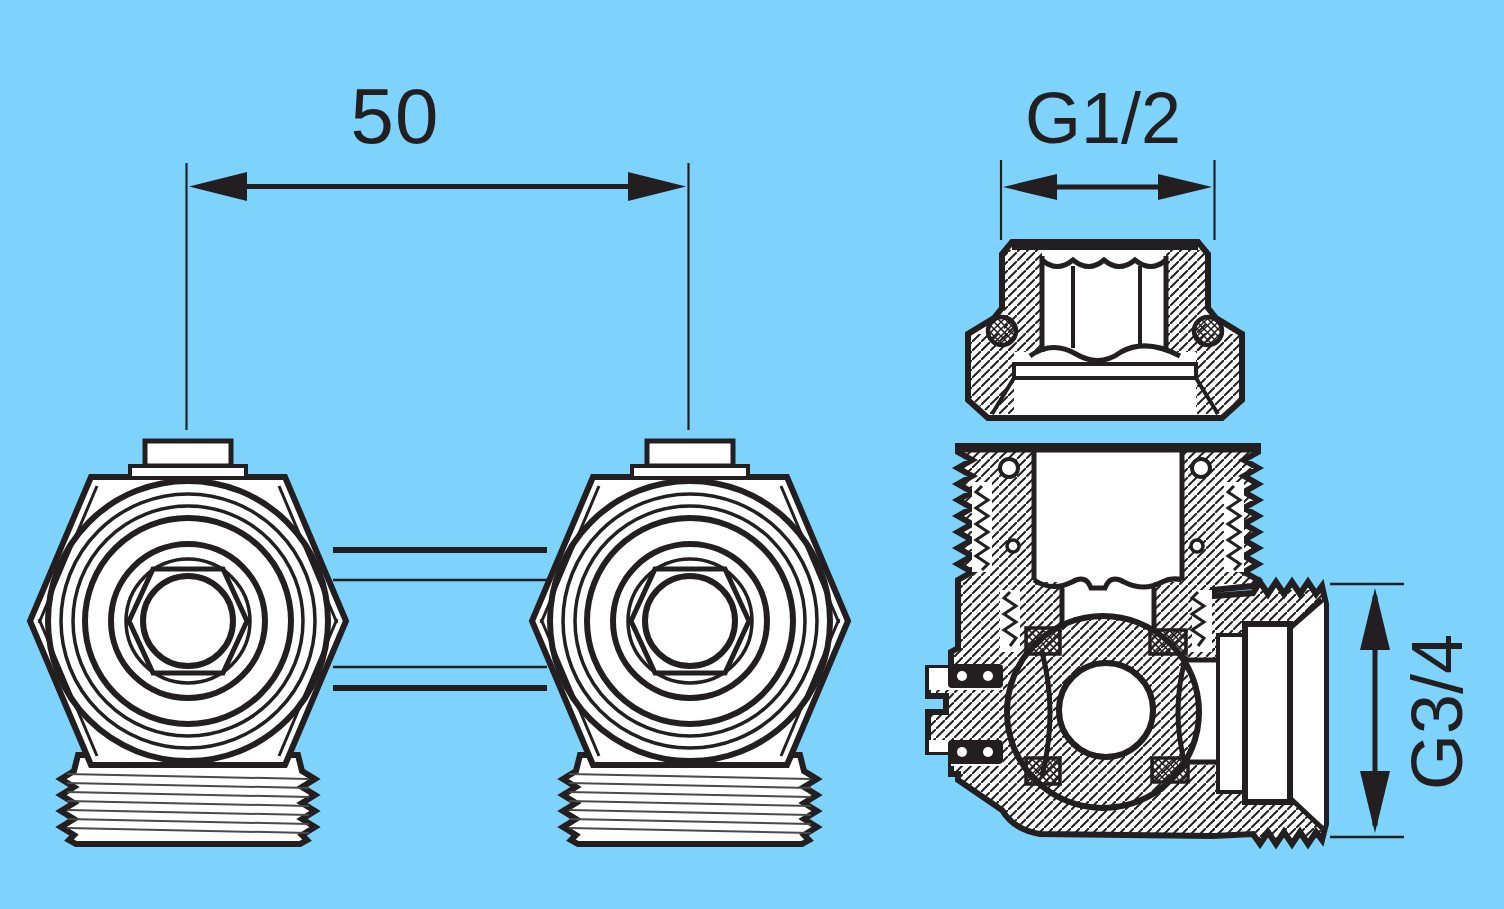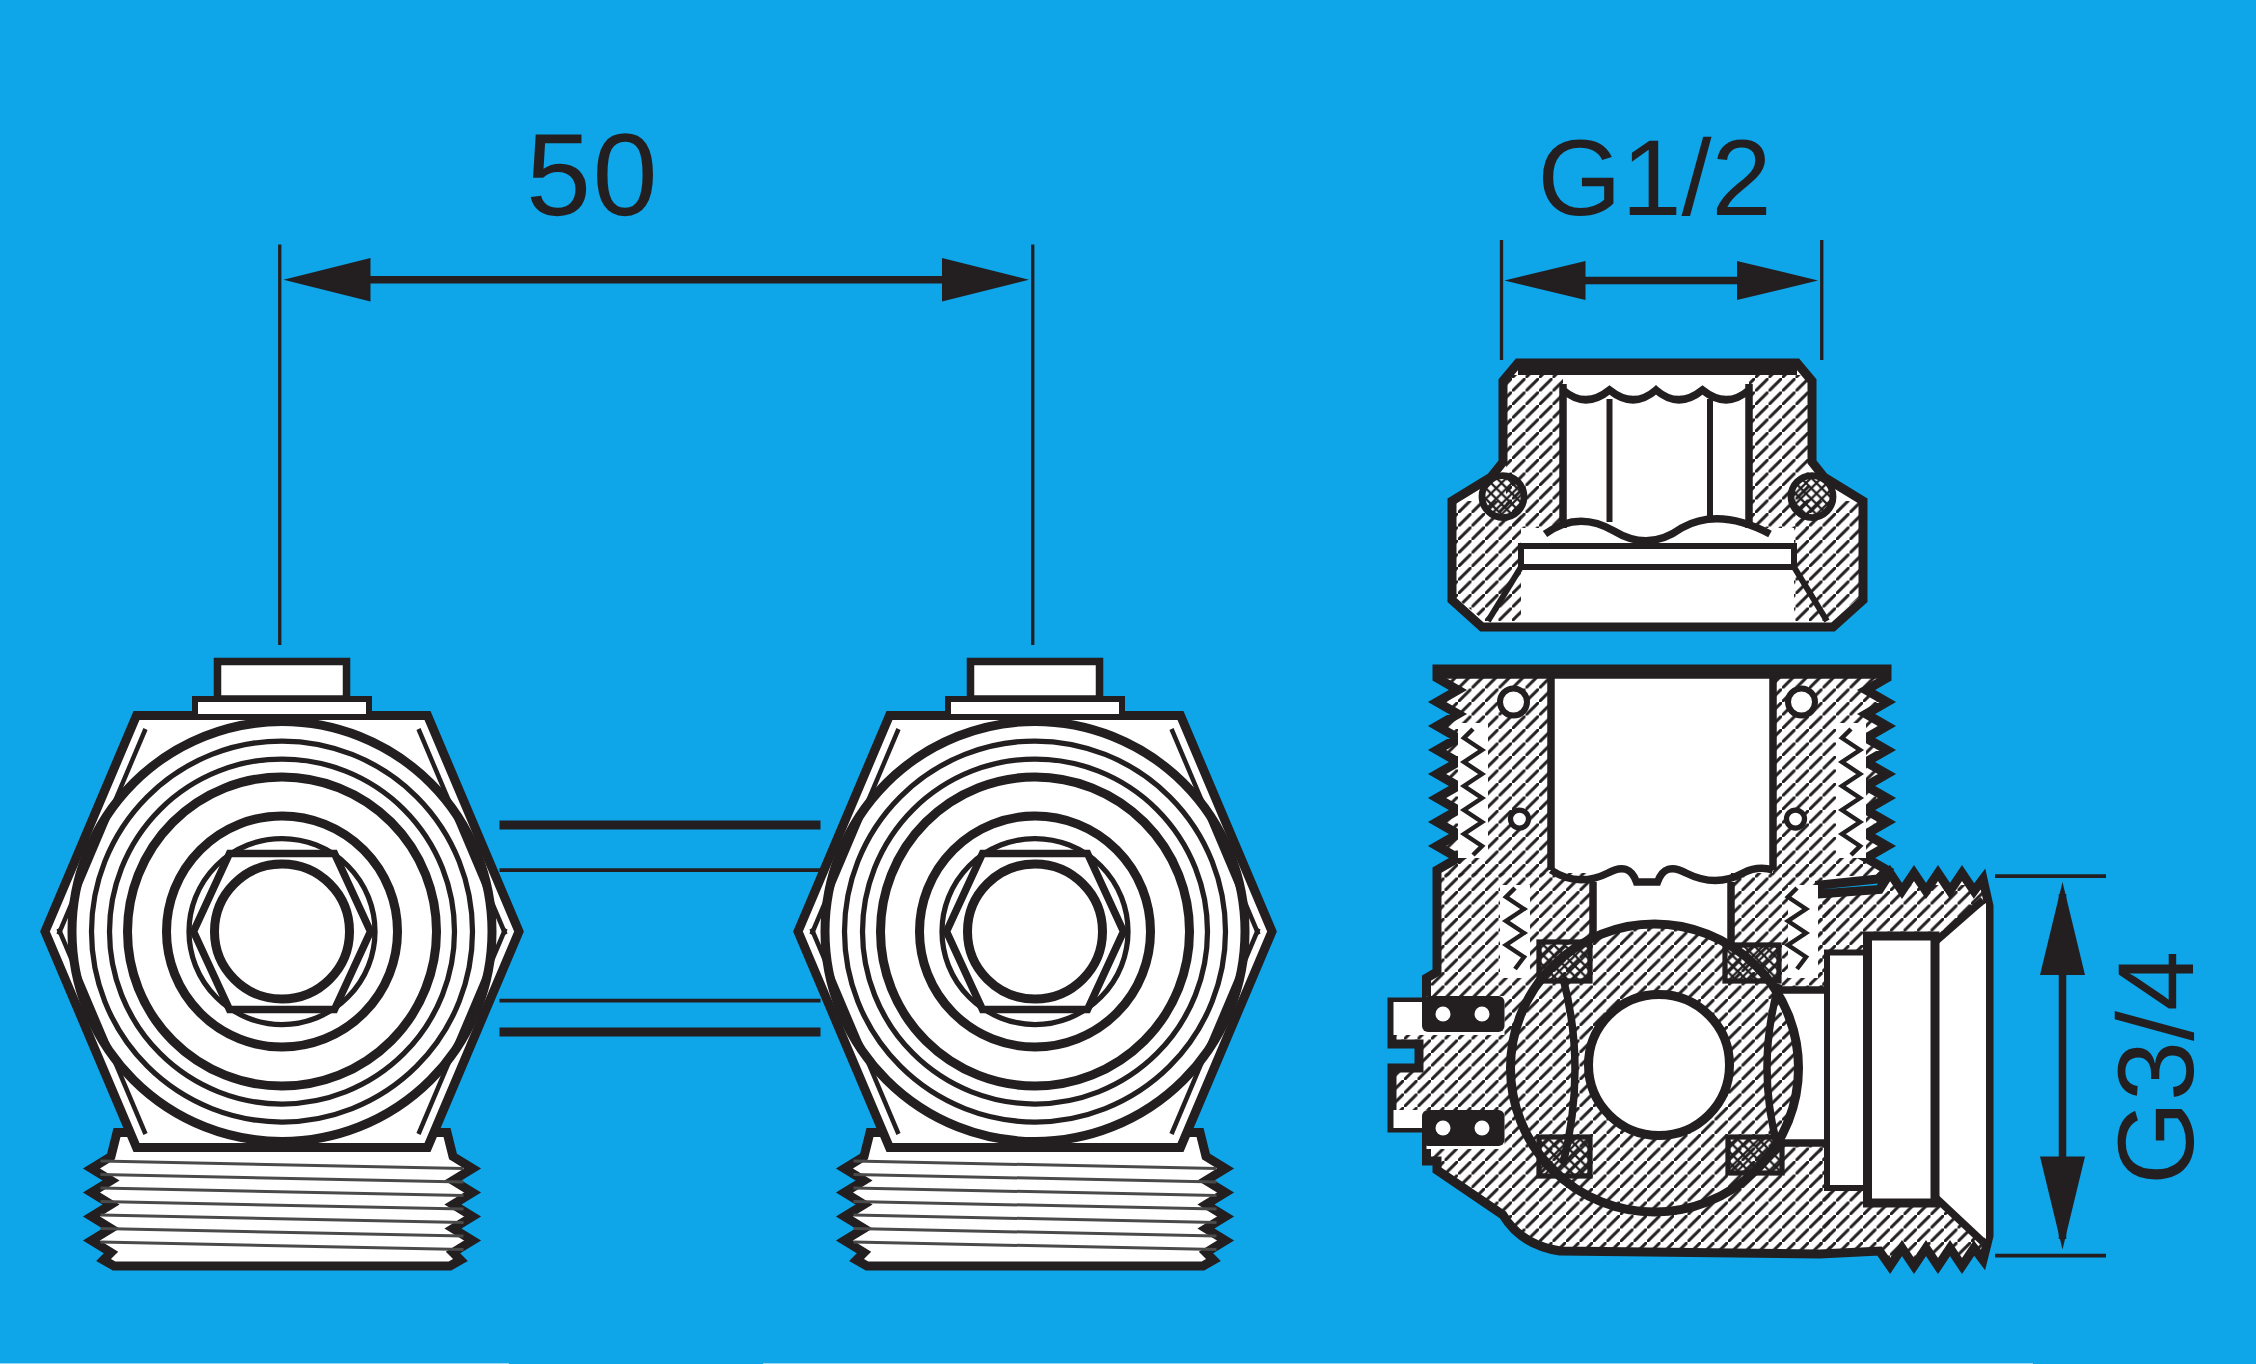--- a/index.html
+++ b/index.html
@@ -1,16 +1,16 @@
 <!DOCTYPE html>
 <html><head>
 <meta charset="utf-8">
 <style>
   html,body{margin:0;padding:0;background:#ffffff;}
-  .stage{position:relative;width:1504px;height:909px;background:#0ea5e9;overflow:hidden;
+  .stage{position:relative;width:1504px;height:909px;background:#7dd3fc;overflow:hidden;
          font-family:"Liberation Sans", sans-serif;text-align:right;}
   svg{position:absolute;left:0;top:0;}
   text{fill:#231f20;}
   .dim-label{font-size:78px;letter-spacing:1px;}
   .dim-label-small{font-size:72px;letter-spacing:0px;}
 </style>
 </head>
 <body>
 
 <div class="stage">

